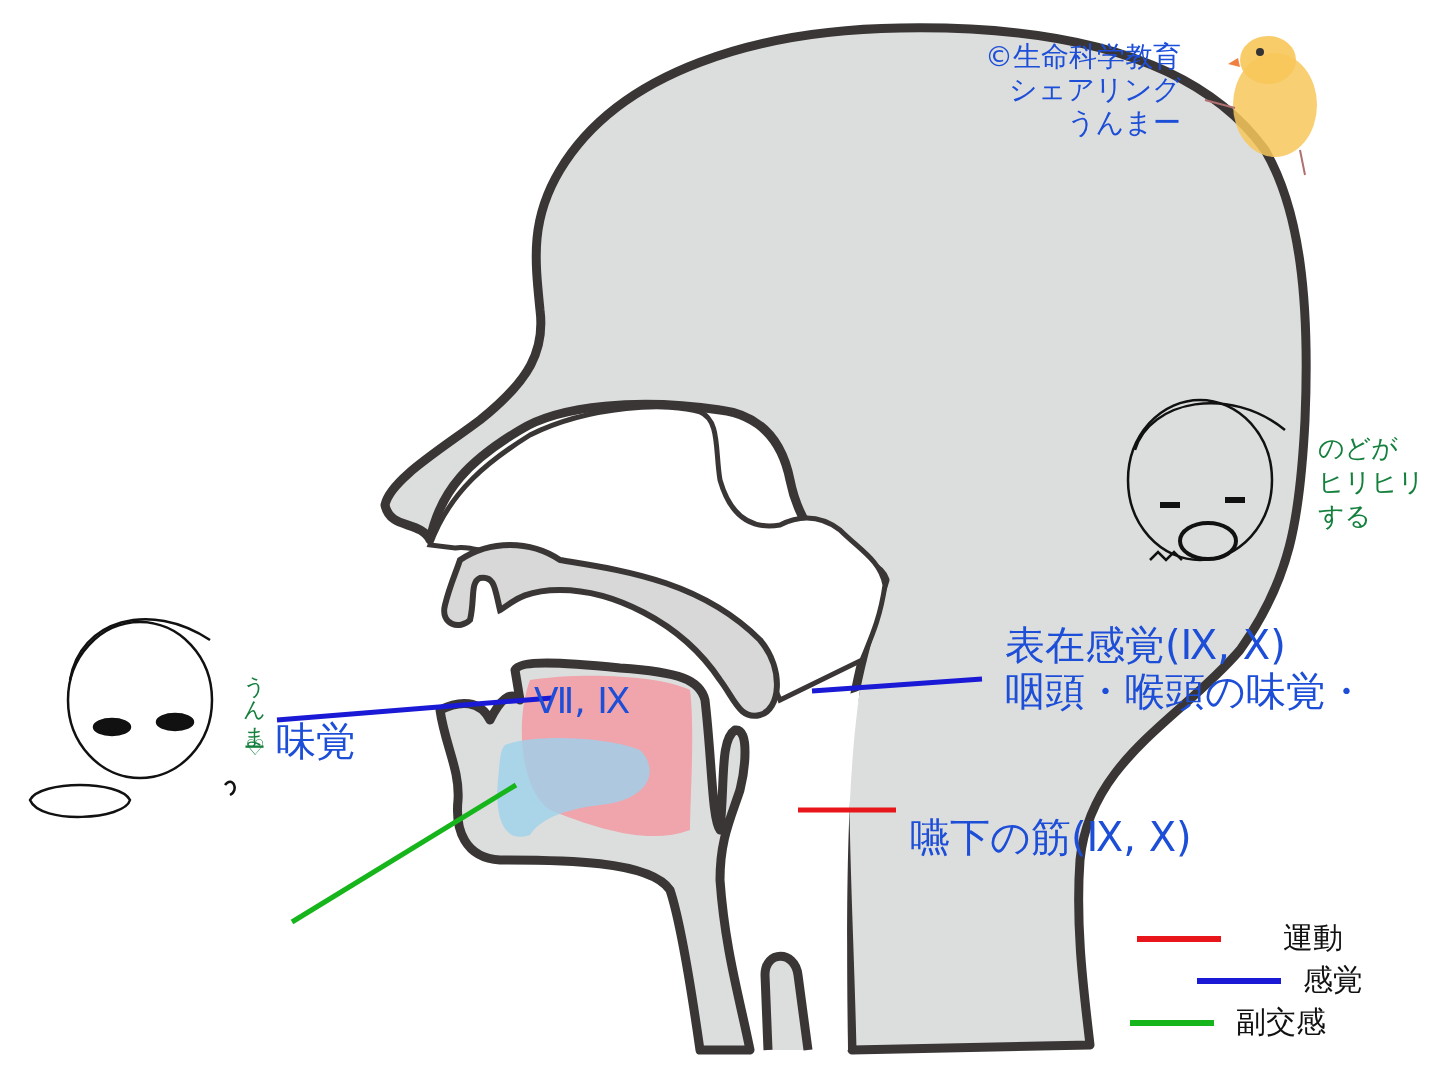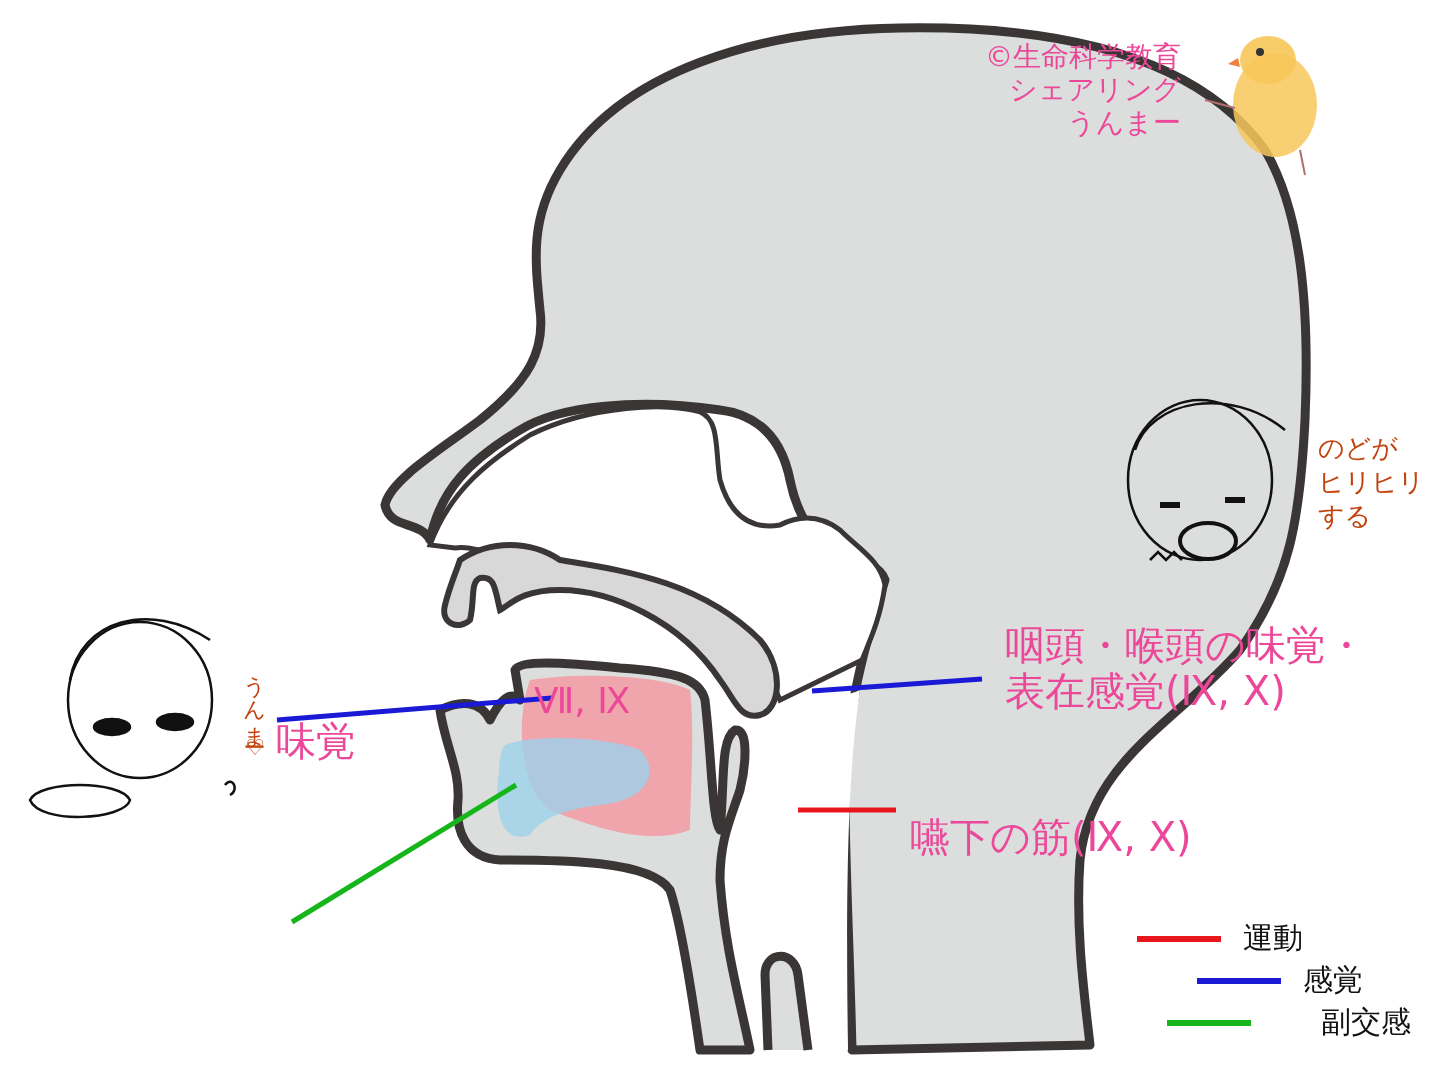--- a/index.html
+++ b/index.html
@@ -1,25 +1,25 @@
 <!DOCTYPE html>
 <html><head>
 <meta charset="utf-8">
 <style>
   html, body { margin:0; padding:0; background:#ffffff; }
   body { width:1453px; height:1065px; position:relative; overflow:hidden;
          font-family:"DejaVu Sans", "Liberation Sans", sans-serif; color:#111; }
   #diagram { position:absolute; left:0; top:0; width:1453px; height:1065px; }
-  .label { position:absolute; white-space:nowrap; color:#ec4899; line-height:1.15; }
+  .label { position:absolute; white-space:nowrap; color:#1d4ed8; line-height:1.15; }
   .lbl-lg { font-size:40px; }
   .credit { font-size:28px; text-align:right; line-height:1.18; }
   .legend-row { position:absolute; display:flex; align-items:center; }
   .legend-swatch { width:84px; height:6px; margin-right:22px; }
   .legend-text { font-size:30px; }
-  .hand { position:absolute; font-family:"DejaVu Sans", sans-serif; font-size:26px; color:#c2410c; line-height:1.3; }
+  .hand { position:absolute; font-family:"DejaVu Sans", sans-serif; font-size:26px; color:#15803d; line-height:1.3; }
 </style>
 </head>
 <body>
 
 <svg id="diagram" viewBox="0 0 1453 1065" xmlns="http://www.w3.org/2000/svg">
 
   <path d="M 852 1050 C 850 960 845 860 845 800 C 845 720 860 660 885 580
            C 880 565 860 560 845 560 C 830 555 800 530 790 480
            C 782 440 760 415 720 410 C 640 398 560 405 520 430
            C 470 460 440 490 430 540
@@ -99,40 +99,40 @@
 
 <div class="label credit" style="right:272px; top:40px;">
   <div>©生命科学教育</div>
   <div>シェアリング</div>
   <div>うんまー</div>
 </div>
 
 <div class="label lbl-lg" style="left:276px; top:718px;">味覚</div>
 <div class="label lbl-lg" style="left:534px; top:680px; font-size:36px;">Ⅶ, Ⅸ</div>
 <div class="label lbl-lg" style="left:1005px; top:622px;">
+  <div>表在感覚(Ⅸ, Ⅹ)</div>
   <div>咽頭・喉頭の味覚・</div>
-  <div>表在感覚(Ⅸ, Ⅹ)</div>
 </div>
 <div class="label lbl-lg" style="left:910px; top:814px;text-align:right;">嚥下の筋(Ⅸ, Ⅹ)</div>
 <div class="label lbl-lg" style="left:128px; top:925px; line-height:1.25;">
 </div>
 
 <div class="hand" style="left:240px; top:660px; writing-mode:vertical-rl; font-size:22px;">うんまー♡</div>
 <div class="hand" style="left:1318px; top:432px;">
   <div>のどが</div>
   <div>ヒリヒリ</div>
   <div>する</div>
 </div>
 
 <div>
-  <div class="legend-row" style="left:1137px; top:918px;">
+  <div class="legend-row" style="left:1137px; top:918px;gap:40px;">
     <div class="legend-swatch" style="background:#e8161b;"></div>
     <span class="legend-text">運動</span>
   </div>
   <div class="legend-row" style="left:1197px; top:960px;">
     <div class="legend-swatch" style="background:#1a1ad6;"></div>
     <span class="legend-text">感覚</span>
   </div>
-  <div class="legend-row" style="left:1167px; top:1002px;gap:48px;">
+  <div class="legend-row" style="left:1130px; top:1002px;">
     <div class="legend-swatch" style="background:#17b51c;"></div>
     <span class="legend-text">副交感</span>
   </div>
 </div>
 
 </body></html>

